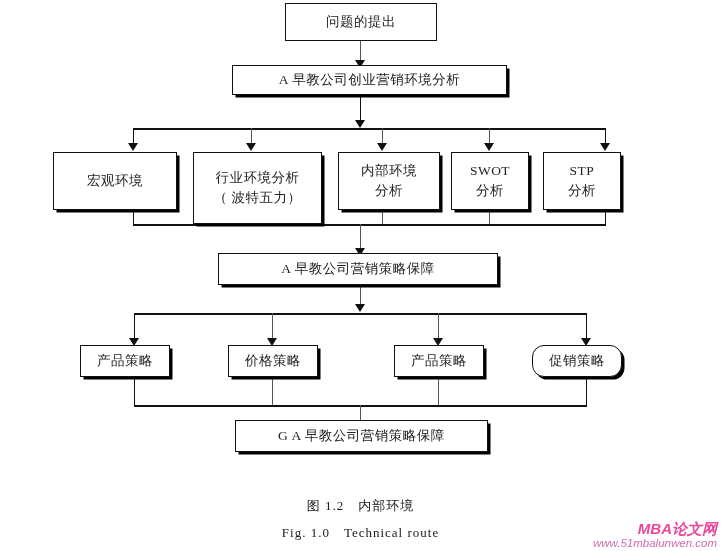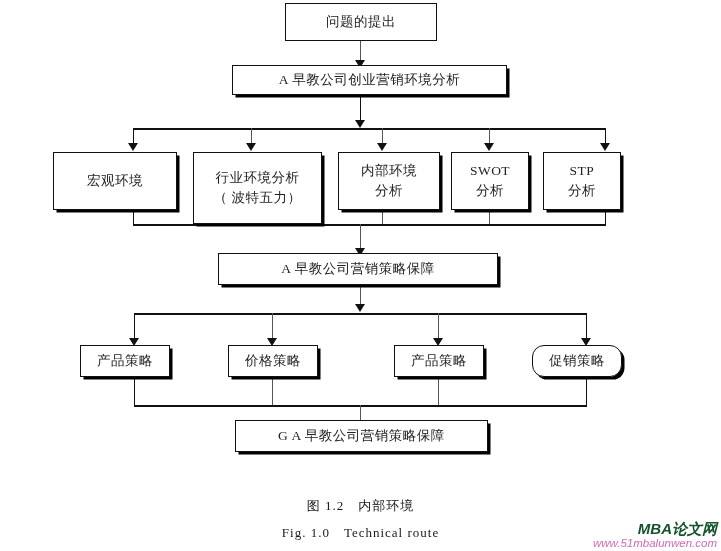--- a/index.html
+++ b/index.html
@@ -77,21 +77,21 @@
     right:4px;bottom:2px;
     text-align:right;
     line-height:1.05;
     z-index:6;
   }
   #wm-main{
     font-family:"Liberation Sans","DejaVu Sans",sans-serif;
     font-style:italic;
     font-weight:bold;
     font-size:15px;
-    color:#14532d;
+    color:#ec4899;
     letter-spacing:0px;
   }
   #wm-sub{
     font-family:"Liberation Sans","DejaVu Sans",sans-serif;
     font-style:italic;
     font-size:11.5px;
     color:#d06bb4;
     letter-spacing:0px;
   }
 </style>

